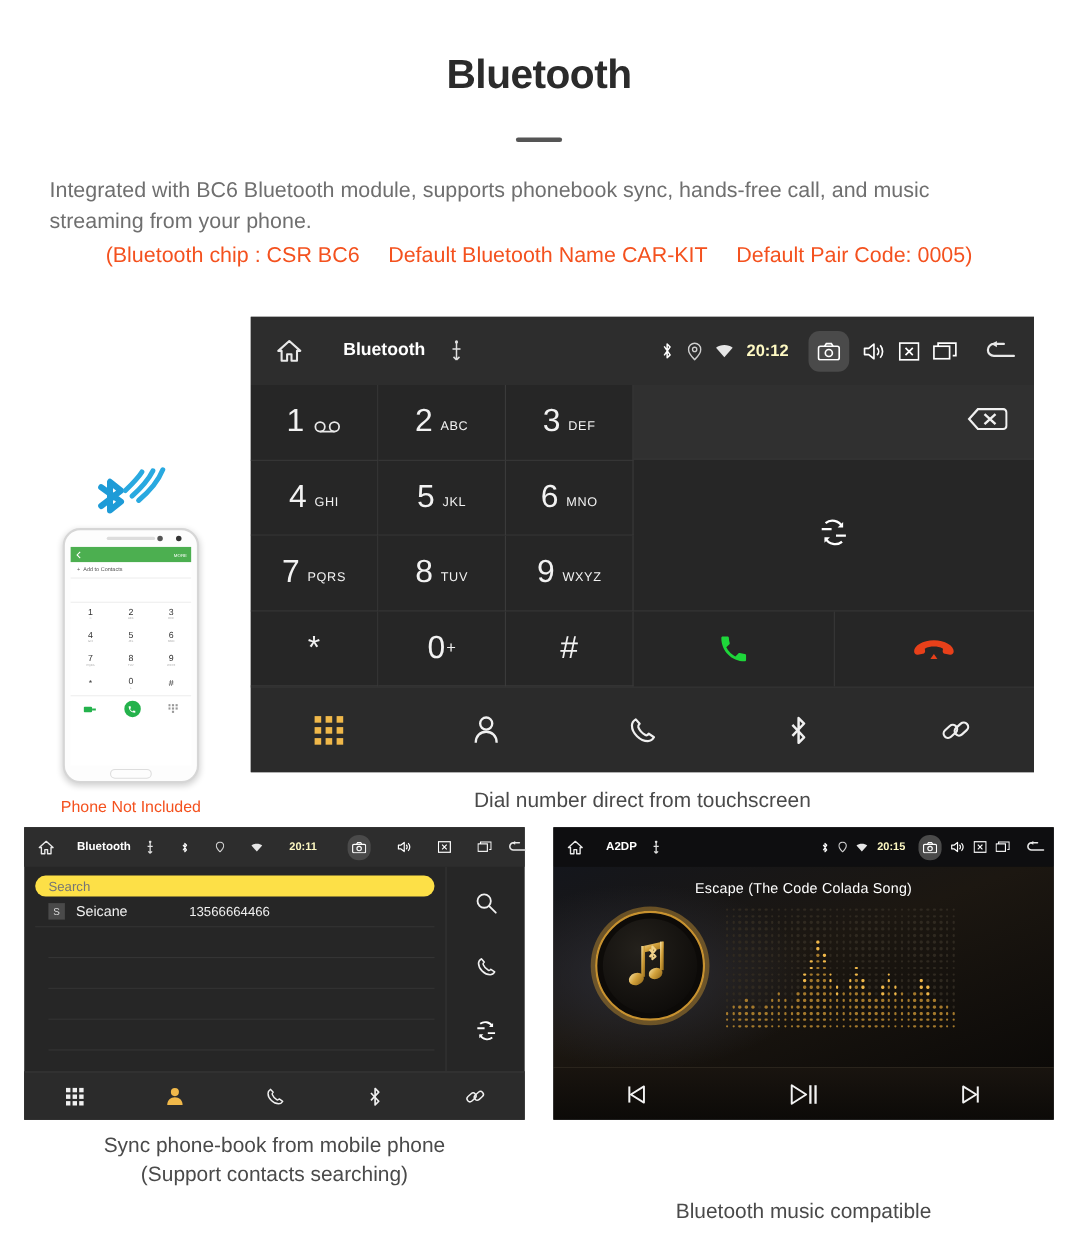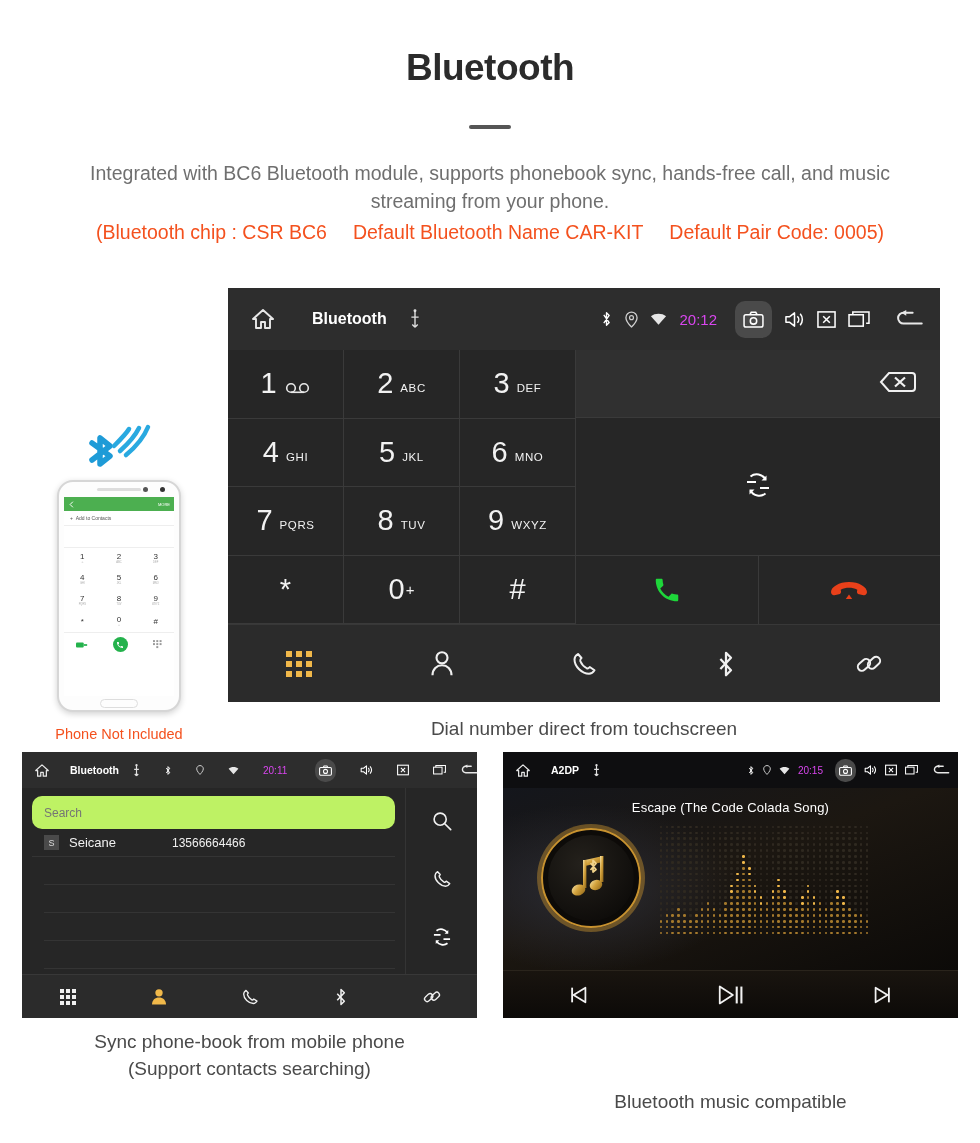--- a/index.html
+++ b/index.html
@@ -19,21 +19,21 @@
     letter-spacing: -0.5px;
     padding-top: 47px;
   }
   .title-rule {
     width: 42px; height: 4px;
     background: #555;
     margin: 36px auto 0;
     border-radius: 2px;
   }
   .intro {
-    text-align: center;
+    text-align: left;
     color: #6f6f6f;
     font-size: 19.5px;
     line-height: 28px;
     margin-top: 30px;
     padding: 0 45px;
   }
   .spec-line {
     text-align: center;
     color: #f4511e;
     font-size: 19.5px;
@@ -43,21 +43,21 @@
   .spec-gap { display: inline-block; width: 26px; }
 
   .statusbar {
     background: #2d2d2d;
     display: flex; align-items: center;
     position: relative;
   }
   .sb-left { display: flex; align-items: center; }
   .sb-right { display: flex; align-items: center; margin-left: auto; }
   .sb-title { color: #fff; font-weight: bold; }
-  .sb-time { color: #d946ef; font-weight: normal; }
+  .sb-time { color: #fef9c3; font-weight: bold; }
   .sb-ico { display: inline-flex; align-items: center; justify-content: center; }
   .sb-cam-hl { background: #4a4a4a; border-radius: 10px; }
 
   
   #dialer-screen {
     position: absolute; left: 228px; top: 288px;
     width: 712px; height: 414px;
     background: #262626;
   }
   #dialer-screen .statusbar { height: 62px; padding: 0 16px 0 22px; }
@@ -166,21 +166,21 @@
     background: #262626;
   }
   #contacts-screen .statusbar { height: 36px; padding: 0 8px 0 12px; }
   #contacts-screen .sb-title { font-size: 10.5px; margin-left: 20px; }
   #contacts-screen .sb-time { font-size: 10px; margin: 0 4px 0 3px; }
   #contacts-screen .sb-right > * { margin-left: 24px; }
 
   .contacts-body { display: flex; height: 186px; }
   .contacts-list { flex: 1; padding: 8px 10px 0 10px; }
   .search-box {
-    background: #bef264; border-radius: 10px; height: 33px;
+    background: #fde047; border-radius: 10px; height: 19px;
     display: flex; align-items: center; padding: 0 12px;
     color: #7e7e7e; font-size: 12px;
     border: none; width: 100%; outline: none;
     font-family: "Liberation Sans", sans-serif;
   }
   .contact-row {
     display: flex; align-items: center;
     height: 28px; border-bottom: 1px solid #343434;
     padding-left: 12px;
   }

